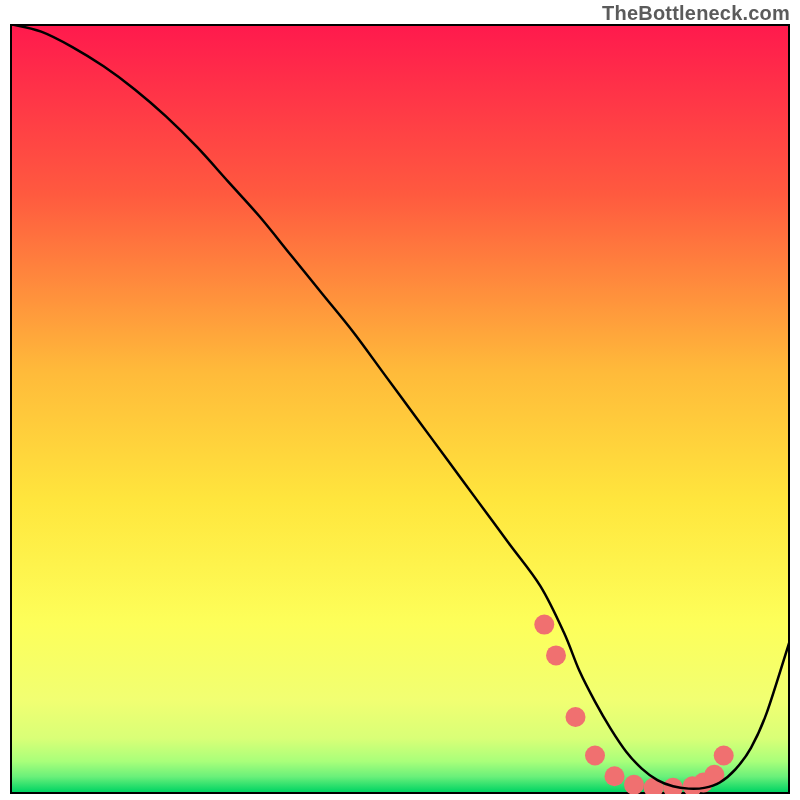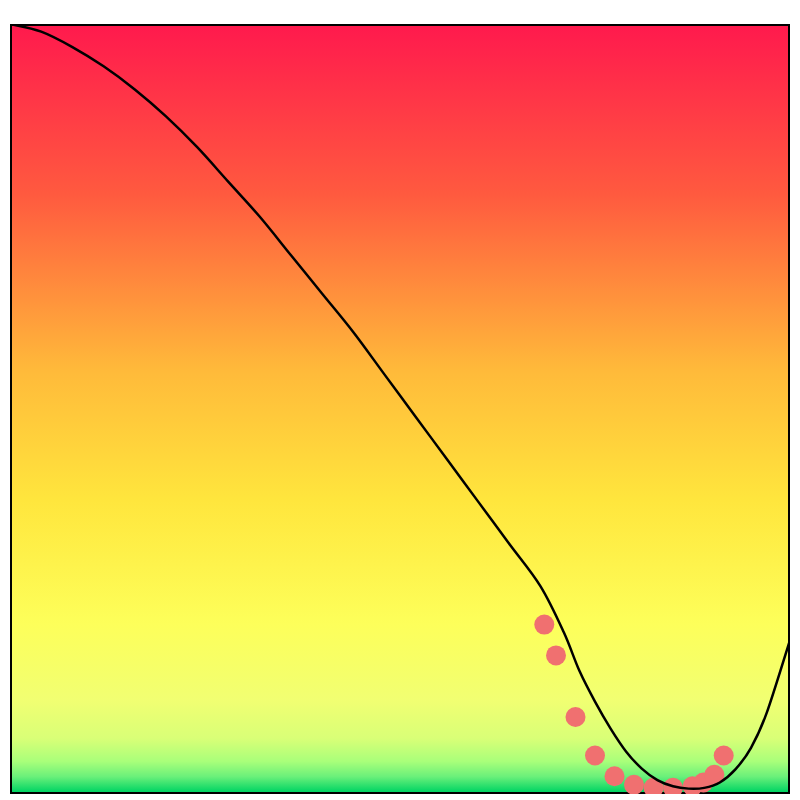--- a/index.html
+++ b/index.html
@@ -79,13 +79,14 @@
         <ellipse cx="82.500" cy="99.200" rx="1.282" ry="1.299" fill="#f07070"></ellipse>
         <ellipse cx="85.000" cy="99.200" rx="1.282" ry="1.299" fill="#f07070"></ellipse>
         <ellipse cx="87.500" cy="99.000" rx="1.282" ry="1.299" fill="#f07070"></ellipse>
         <ellipse cx="88.900" cy="98.500" rx="1.282" ry="1.299" fill="#f07070"></ellipse>
         <ellipse cx="90.300" cy="97.500" rx="1.282" ry="1.299" fill="#f07070"></ellipse>
         <ellipse cx="91.500" cy="95.000" rx="1.282" ry="1.299" fill="#f07070"></ellipse>
       </g>
     <path id="curve-path" fill="none" stroke="#000" stroke-width="0.32" stroke-linejoin="round" d="M 0.000 0.000 C 0.667 0.167, 2.667 0.500, 4.000 1.000 C 5.333 1.500, 6.667 2.250, 8.000 3.000 C 9.333 3.750, 10.667 4.583, 12.000 5.500 C 13.333 6.417, 14.667 7.417, 16.000 8.500 C 17.333 9.583, 18.667 10.750, 20.000 12.000 C 21.333 13.250, 22.667 14.583, 24.000 16.000 C 25.333 17.417, 26.667 19.000, 28.000 20.500 C 29.333 22.000, 30.667 23.417, 32.000 25.000 C 33.333 26.583, 34.667 28.333, 36.000 30.000 C 37.333 31.667, 38.667 33.333, 40.000 35.000 C 41.333 36.667, 42.667 38.250, 44.000 40.000 C 45.333 41.750, 46.667 43.667, 48.000 45.500 C 49.333 47.333, 50.667 49.167, 52.000 51.000 C 53.333 52.833, 54.667 54.667, 56.000 56.500 C 57.333 58.333, 58.667 60.167, 60.000 62.000 C 61.333 63.833, 62.667 65.667, 64.000 67.500 C 65.333 69.333, 66.833 71.083, 68.000 73.000 C 69.167 74.917, 70.167 77.167, 71.000 79.000 C 71.833 80.833, 72.333 82.500, 73.000 84.000 C 73.667 85.500, 74.333 86.750, 75.000 88.000 C 75.667 89.250, 76.333 90.417, 77.000 91.500 C 77.667 92.583, 78.333 93.633, 79.000 94.500 C 79.667 95.367, 80.333 96.083, 81.000 96.700 C 81.667 97.317, 82.333 97.817, 83.000 98.200 C 83.667 98.583, 84.333 98.817, 85.000 99.000 C 85.667 99.183, 86.333 99.267, 87.000 99.300 C 87.667 99.333, 88.333 99.333, 89.000 99.200 C 89.667 99.067, 90.333 98.900, 91.000 98.500 C 91.667 98.100, 92.333 97.550, 93.000 96.800 C 93.667 96.050, 94.333 95.217, 95.000 94.000 C 95.667 92.783, 96.167 91.833, 97.000 89.500 C 97.833 87.167, 99.500 81.583, 100.000 80.000"></path>
   </svg>
 
+  <div class="watermark">TheBottleneck.com</div>
 </div>
 
 </body></html>

